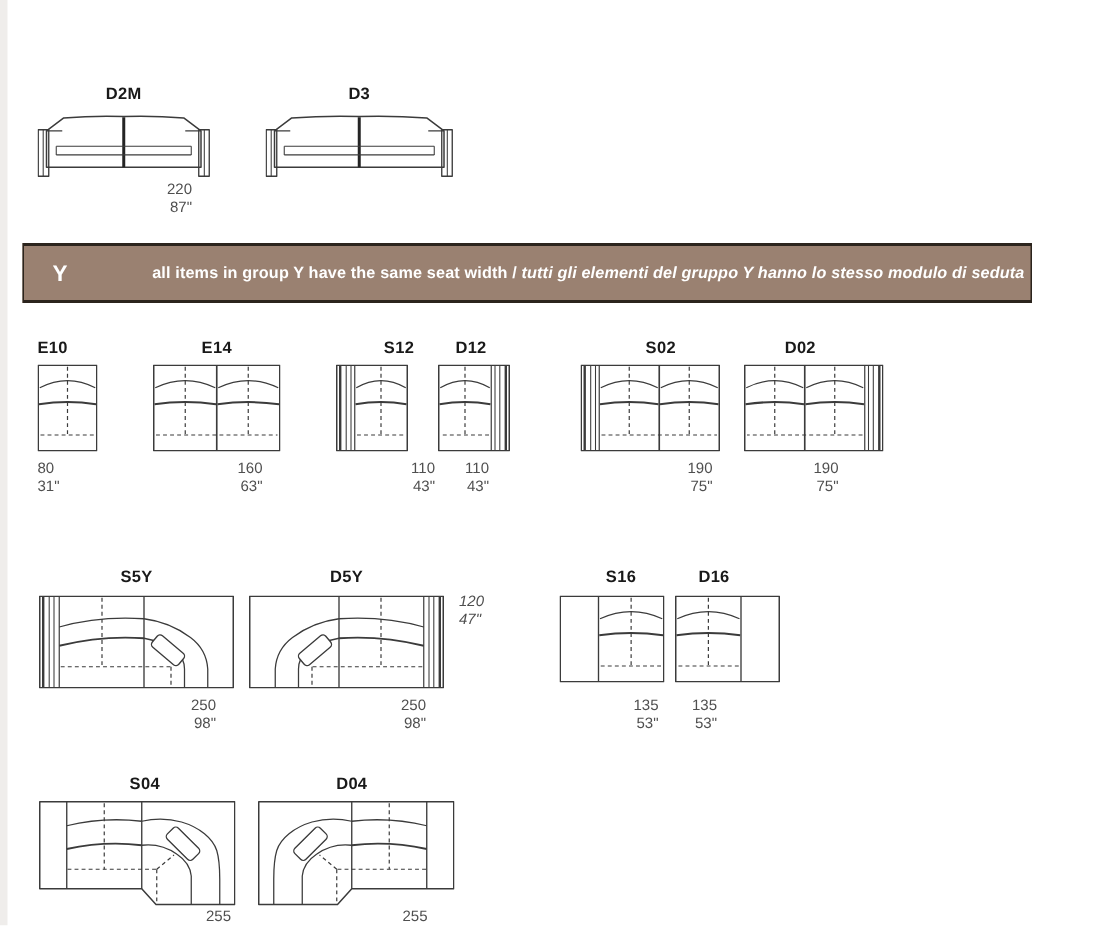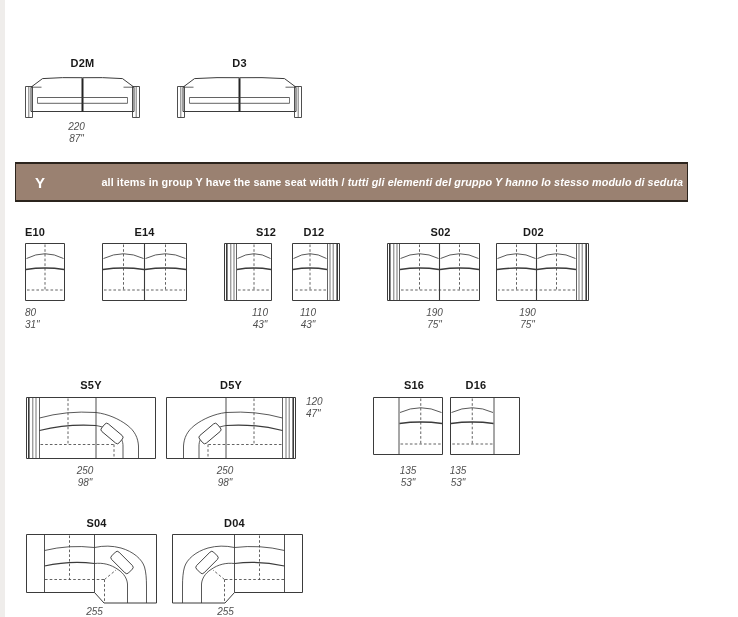--- a/index.html
+++ b/index.html
@@ -3,22 +3,22 @@
 <meta charset="utf-8">
 <style>
   html,body{margin:0;padding:0;background:#ffffff;}
   body{width:738px;height:617px;position:relative;overflow:hidden;
        font-family:"Liberation Sans", sans-serif;}
   .edge-strip{position:absolute;left:0;top:0;width:5px;height:617px;background:#efedeb;}
   .mod{position:absolute;margin-top:19px;}
   .mod-label{position:absolute;top:0;left:0;right:0;text-align:center;
              font-size:11px;font-weight:bold;color:#191919;letter-spacing:.2px;}
   .mod-svg{position:absolute;left:0;}
-  .mod-dims{position:absolute;left:0;right:12px;text-align:center;font-size:10px;
-            font-style:italic;color:#4f4f4f;line-height:11.5px;}
+  .mod-dims{position:absolute;left:0;right:12px;text-align:right;font-size:10px;
+            color:#4f4f4f;line-height:11.5px;}
   .band{position:absolute;left:15px;top:162px;width:673px;height:40px;
         background:#9a8171;border:1px solid #2b241d;border-top-width:2.5px;
         border-bottom-width:2.5px;box-sizing:border-box;display:flex;
         align-items:center;color:#ffffff;}
   .band-y{font-size:15px;font-weight:bold;margin-left:19px;}
   .band-text{flex:1;text-align:right;font-size:10.8px;font-weight:bold;
              margin-right:4px;letter-spacing:.1px;white-space:nowrap;}
   .band-text i{font-style:italic;}
   .depth-note{position:absolute;left:306px;top:396px;font-size:10px;
               font-style:italic;color:#4f4f4f;line-height:11.5px;}
@@ -103,20 +103,24 @@
         <path d="M 1.5 15.5 Q 21.5 6 41.5 15.5" stroke="#3b3b3b" stroke-width="0.85" fill="none" stroke-linejoin="round"></path>
         <path d="M 1 26.5 Q 21.5 23.6 42 26.5" stroke="#3b3b3b" stroke-width="1.35" fill="none" stroke-linejoin="round"></path>
         <line x1="21.5" y1="1.5" x2="21.5" y2="47" stroke="#3b3b3b" stroke-width="0.8" stroke-dasharray="2.6 2.1"></line>
         <line x1="42.5" y1="0.5" x2="42.5" y2="57.5" stroke="#3b3b3b" stroke-width="1.1"></line>
         <path d="M 43.5 15.5 Q 63.5 6 83.5 15.5" stroke="#3b3b3b" stroke-width="0.85" fill="none" stroke-linejoin="round"></path>
         <path d="M 43 26.5 Q 63.5 23.6 84 26.5" stroke="#3b3b3b" stroke-width="1.35" fill="none" stroke-linejoin="round"></path>
         <line x1="63.5" y1="1.5" x2="63.5" y2="47" stroke="#3b3b3b" stroke-width="0.8" stroke-dasharray="2.6 2.1"></line>
         <line x1="2" y1="47" x2="83" y2="47" stroke="#3b3b3b" stroke-width="0.8" stroke-dasharray="2.6 2.1"></line>
       </svg>
     </div>
+  <div class="mod-dims" style="top:81px">
+    <div>160</div>
+    <div>63"</div>
+  </div>
 </div>
 
 <div class="mod" style="left:224px;top:207px;width:72px;height:110px">
   <div class="mod-label" style="transform:translateX(6px)">S12</div>
   <div class="mod-svg" style="top:17px">
       <svg width="48" height="58" viewBox="0 0 48 58">
         <path d="M .5 .5 H 47.5 V 57.5 H .5 Z" stroke="#3b3b3b" stroke-width="1" fill="none" stroke-linejoin="round"></path>
         <line x1="2.8" y1="1" x2="2.8" y2="57" stroke="#3b3b3b" stroke-width="1.6"></line>
         <line x1="6.8" y1="1" x2="6.8" y2="57" stroke="#3b3b3b" stroke-width="0.7"></line>
         <line x1="10" y1="1" x2="10" y2="57" stroke="#3b3b3b" stroke-width="0.7"></line>

